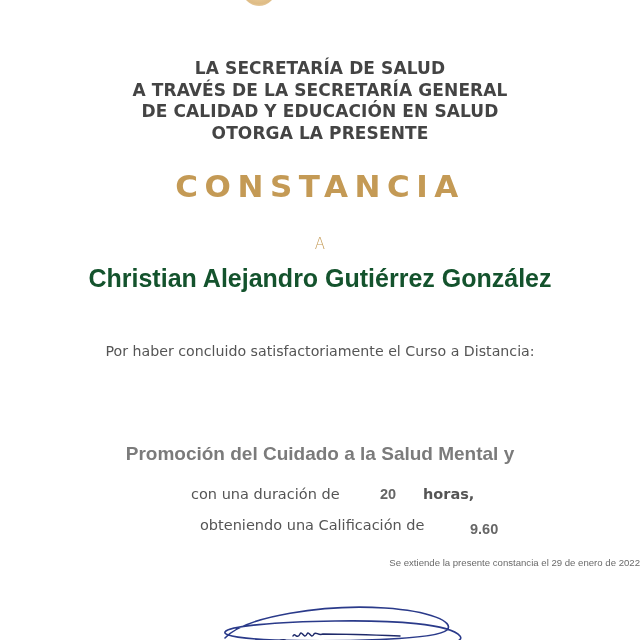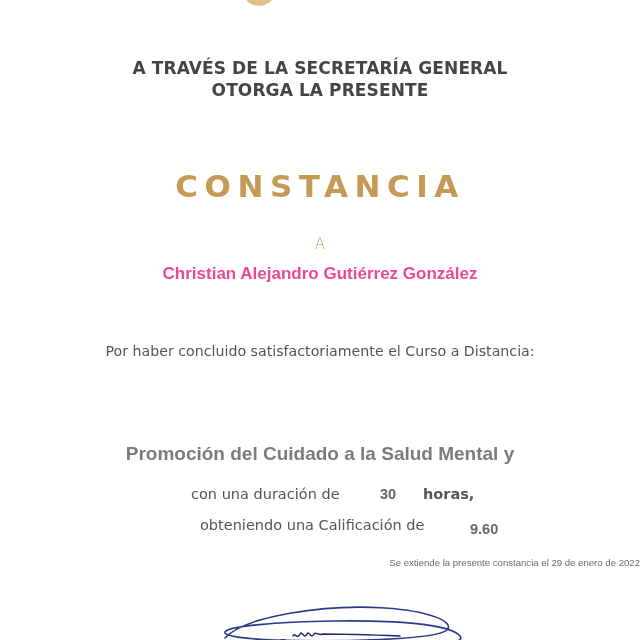--- a/index.html
+++ b/index.html
@@ -7,59 +7,61 @@
          font-family:"Liberation Sans", sans-serif; }
   .abs { position:absolute; left:0; width:640px; text-align:center; }
   .seal { position:absolute; left:242px; top:-14px; width:34px; height:20px;
           border-radius:0 0 17px 17px; background:radial-gradient(ellipse at center, #e6c48a 0%, #d9b070 55%, #f3e2c2 100%); opacity:0.85; }
   .header { top:58px; font-family:"DejaVu Sans", sans-serif; font-weight:bold;
             color:#444444; font-size:17px; line-height:21.5px; letter-spacing:0.1px; }
   .header div { white-space:nowrap; }
   .title { top:168px; font-family:"DejaVu Sans", sans-serif; font-weight:bold;
            color:#c49a55; font-size:31px; letter-spacing:6.5px; box-sizing:border-box; }
   .to { top:235px; font-family:"DejaVu Sans", sans-serif; font-weight:200; color:#c49a55; font-size:15px; }
-  .name { top:264px; font-family:"Liberation Sans", sans-serif; font-weight:bold; color:#ec4899; font-size:17px; }
+  .name { top:264px; font-family:"Liberation Sans", sans-serif; font-weight:bold; color:#14532d; font-size:25px; }
   .concluded { top:343px; font-family:"DejaVu Sans", sans-serif; color:#555555; font-size:14.2px; }
   .course { top:404px; font-family:"Liberation Sans", sans-serif; font-weight:bold; color:#7b7b7b; font-size:19px; line-height:26px; }
   .course div { white-space:nowrap;margin-top:37px; }
   .line1 { position:absolute; top:486px; left:0; width:640px; height:22px; font-family:"DejaVu Sans", sans-serif; color:#555555; font-size:14.5px; }
   .line2 { position:absolute; top:517px; left:0; width:507px; height:22px; font-family:"DejaVu Sans", sans-serif; color:#555555; font-size:14.5px; }
   .lbl1 { position:absolute; left:191px; top:0; white-space:nowrap; }
   .val1 { position:absolute; left:380px; top:0; font-family:"Liberation Sans", sans-serif; font-weight:bold; color:#666666; font-size:14.5px; }
   .lbl1b { position:absolute; left:423px; top:0; white-space:nowrap;font-weight:bold; }
   .lbl2 { position:absolute; left:200px; top:0; white-space:nowrap; }
   .val2 { position:absolute; left:470px; top:4px; font-family:"Liberation Sans", sans-serif; font-weight:bold; color:#666666; font-size:14.5px; }
   .issued { top:557px; font-family:Liberation Sans, sans-serif; color:#6a6a6a; font-size:9.6px;text-align:right; }
   .signature { position:absolute; left:215px; top:596px; width:260px; height:50px; }
 </style>
 </head>
 <body>
 
 <div class="seal"></div>
 
 <div class="abs header">
+  <div>LA SECRETARÍA DE SALUD</div>
   <div>A TRAVÉS DE LA SECRETARÍA GENERAL</div>
+  <div>DE CALIDAD Y EDUCACIÓN EN SALUD</div>
   <div>OTORGA LA PRESENTE</div>
 </div>
 
 <div class="abs title">CONSTANCIA</div>
 
 <div class="abs to">A</div>
 
 <div class="abs name">Christian Alejandro Gutiérrez González</div>
 
 <div class="abs concluded">Por haber concluido satisfactoriamente el Curso a Distancia:</div>
 
 <div class="abs course">
   <div>Promoción del Cuidado a la Salud Mental y</div>
 </div>
 
 <div class="line1">
   <span class="lbl1">con una duración de</span>
-  <span class="val1">30</span>
+  <span class="val1">20</span>
   <span class="lbl1b">horas,</span>
 </div>
 
 <div class="line2">
   <span class="lbl2">obteniendo una Calificación de</span>
   <span class="val2">9.60</span>
 </div>
 
 <div class="abs issued">Se extiende la presente constancia el 29 de enero de 2022</div>
 

